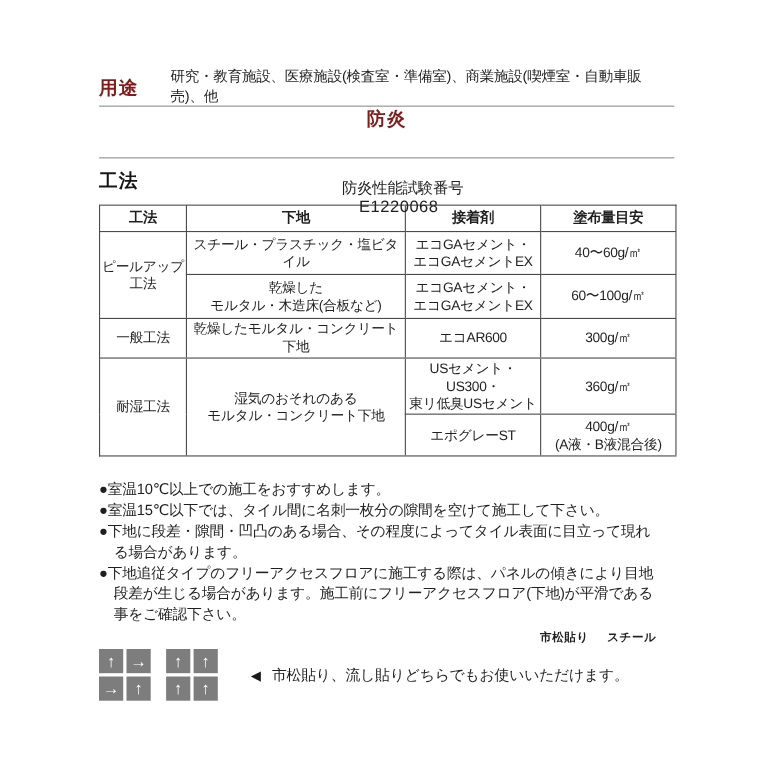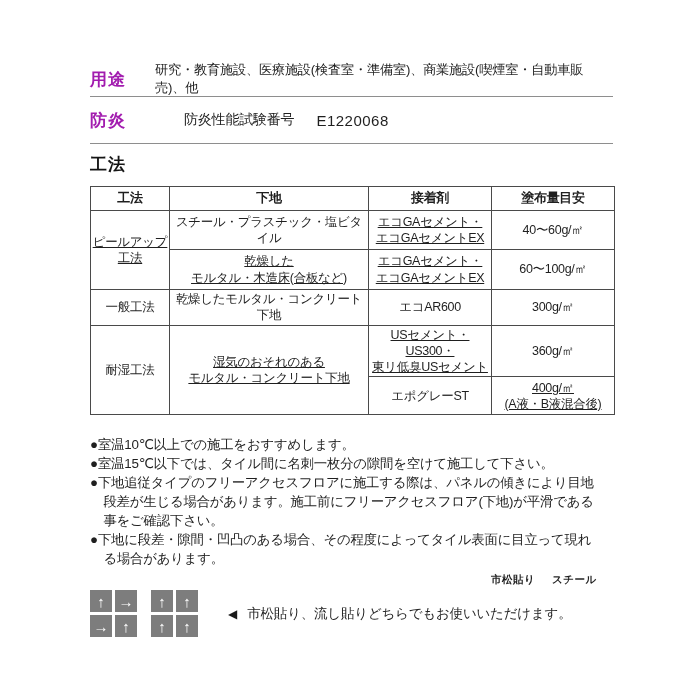--- a/index.html
+++ b/index.html
@@ -8,24 +8,24 @@
     background: #ffffff;
     font-family: "Liberation Sans", "DejaVu Sans", sans-serif;
     color: #1f1f1f;
     overflow: hidden;
   }
   .content { margin-left: 90px; width: 523px; padding-top: 62px; }
 
   
   .spec-row { display: flex; align-items: center; }
   .spec-row.r1 { height: 34px; }
-  .spec-row.r2 { height: 46px; }
+  .spec-row.r2 { height: 46px; flex-direction: column; }
   .spec-label {
     flex: 0 0 65px;
-    font-size: 17px; font-weight: bold; color: #a21caf;
+    font-size: 17px; font-weight: bold; color: #7f1d1d;
     letter-spacing: 1px;
   }
   .spec-text { font-size: 13.2px; letter-spacing: -0.2px; }
   .flame-test-label { font-size: 14px; padding-left: 29px; }
   .flame-test-number { font-size: 15px; margin-left: 22px; letter-spacing: 0.5px; }
   .divider { border: none; border-top: 1px solid #8e8e8e; height: 0; }
 
   
   .section-title {
     margin-top: 9px;
@@ -47,21 +47,21 @@
   table.methods col.c4 { width: 123px; }
   table.methods th, table.methods td {
     border-left: 1px solid #4a4a4a;
     border-bottom: 1px solid #4a4a4a;
     text-align: center; vertical-align: middle;
     font-size: 12.5px; letter-spacing: -0.3px;
     line-height: 1.3;
     padding: 1px 0;
   }
   table.methods th { font-size: 13px; font-weight: bold; height: 24px; }
-  .ml { white-space: pre-line; text-decoration: underline; }
+  .ml { white-space: pre-line; }
   td.dash { border-bottom: 1px dashed #9b9b9b; }
   tr.h39 td { height: 39px; }
   tr.h40 td { height: 40px; }
   tr.h23 td { height: 23px; }
   tr.h43 td { height: 43px; }
   tr.h38 td { height: 38px; }
   td.amount { font-size: 13.2px; letter-spacing: 0; margin-top: 40px; }
 
   
   .notes { margin-top: 20px; list-style: none; }
@@ -167,25 +167,25 @@
         <td>エポグレーST</td>
         <td class="amount ml">400g/㎡
 (A液・B液混合後)</td>
       </tr>
     </tbody>
   </table>
 
   <ul class="notes">
     <li>●室温10℃以上での施工をおすすめします。</li>
     <li>●室温15℃以下では、タイル間に名刺一枚分の隙間を空けて施工して下さい。</li>
+    <li>●下地に段差・隙間・凹凸のある場合、その程度によってタイル表面に目立って現れ
+る場合があります。</li>
     <li>●下地追従タイプのフリーアクセスフロアに施工する際は、パネルの傾きにより目地
 段差が生じる場合があります。施工前にフリーアクセスフロア(下地)が平滑である
 事をご確認下さい。</li>
-    <li>●下地に段差・隙間・凹凸のある場合、その程度によってタイル表面に目立って現れ
-る場合があります。</li>
   </ul>
 
   <div class="patterns-block">
     <div class="pattern-labels">
       <span>市松貼り</span>
       <span>スチール</span>
     </div>
     <div class="pattern-body">
       <div class="tile-grid">
         <div class="tile">↑</div>

